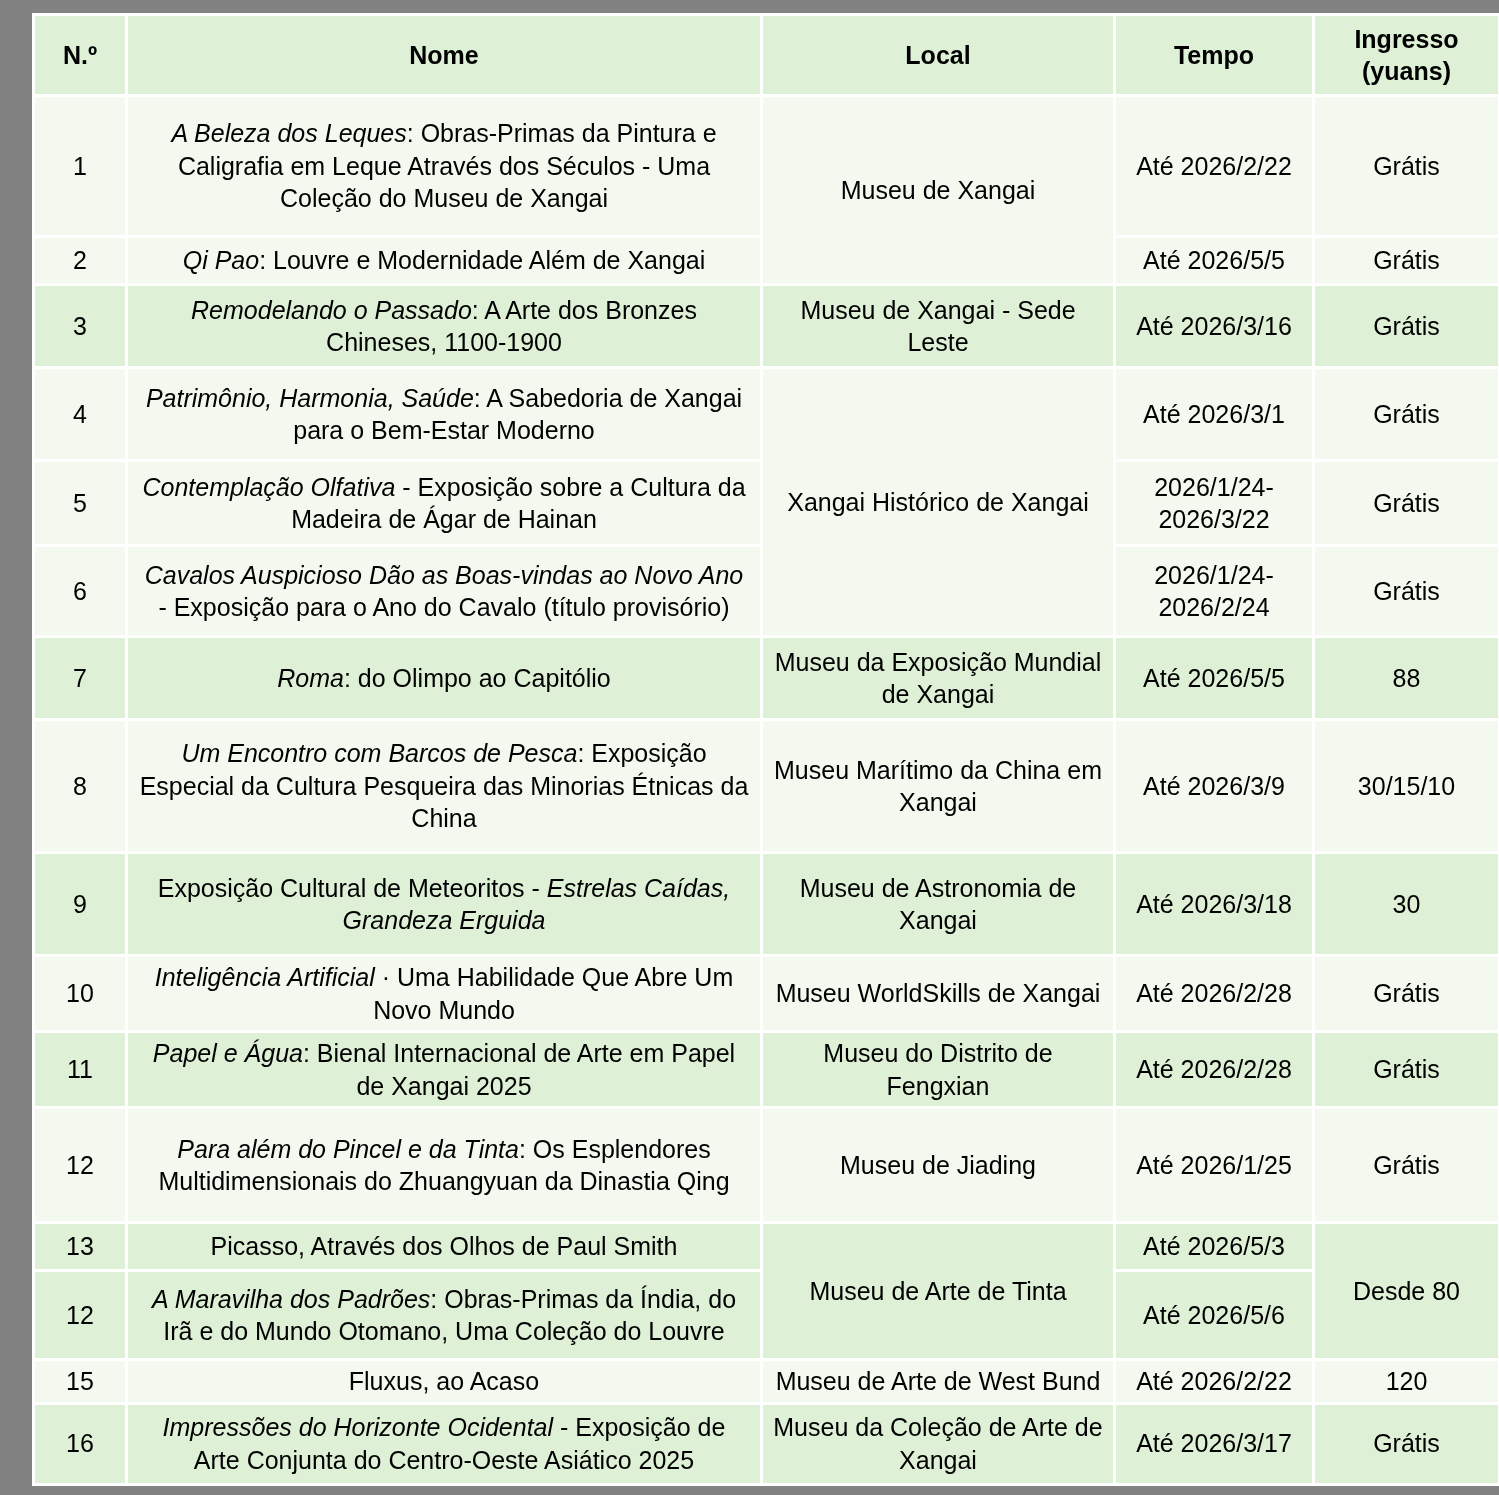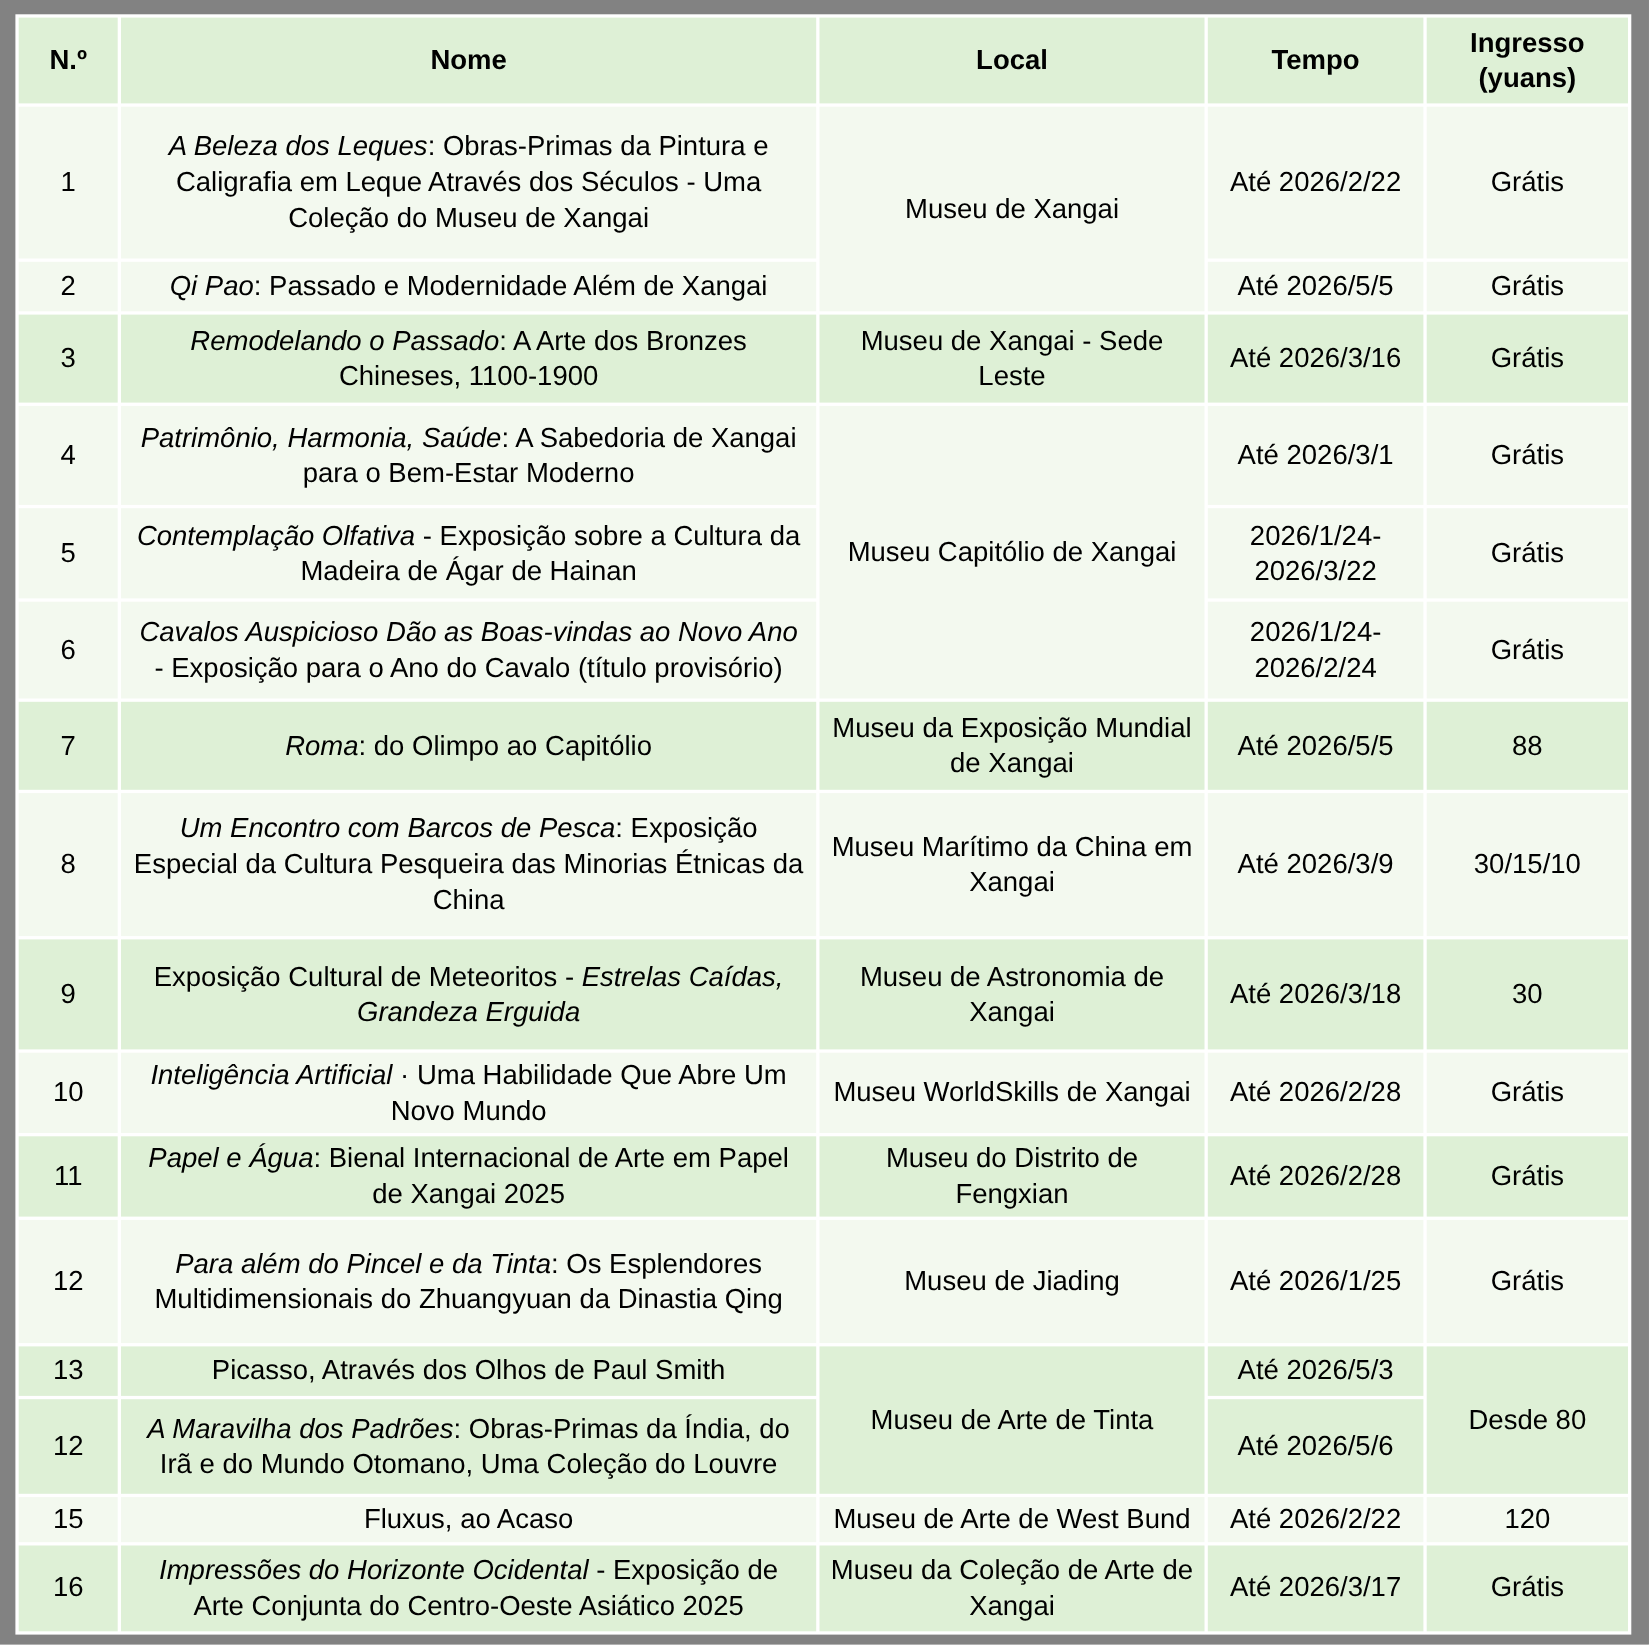--- a/index.html
+++ b/index.html
@@ -5,21 +5,21 @@
   html, body { margin: 0; padding: 0; }
   body {
     background: #828282;
     font-family: "Liberation Sans", sans-serif;
     color: #000;
   }
   .frame {
     box-sizing: border-box;
     width: 1499px;
     height: 1495px;
-    padding: 13px 17px 13px 14px;
+    padding: 13px 17px 13px 32px;
     background: #828282;
   }
   table.exh {
     border-collapse: separate;
     border-spacing: 3px;
     width: 100%;
     height: 100%;
     background: #ffffff;
     table-layout: fixed;
   }
@@ -63,37 +63,37 @@
   <tr class="l" style="height:138px">
     <td>1</td>
     <td><span class="it">A Beleza dos Leques</span><span class="">: Obras-Primas da Pintura e Caligrafia em Leque Através dos Séculos - Uma Coleção do Museu de Xangai</span></td>
     <td rowspan="2">Museu de Xangai</td>
     <td>Até 2026/2/22</td>
     <td>Grátis</td>
   </tr>
 
   <tr class="l" style="height:45px">
     <td>2</td>
-    <td><span class="it">Qi Pao</span><span class="">: Passado e Modernidade Além de Xangai</span></td>
+    <td><span class="it">Qi Pao</span><span class="">: Louvre e Modernidade Além de Xangai</span></td>
     <td>Até 2026/5/5</td>
     <td>Grátis</td>
   </tr>
 
   <tr class="g" style="height:80px">
     <td>3</td>
     <td><span class="it">Remodelando o Passado</span><span class="">: A Arte dos Bronzes Chineses, 1100-1900</span></td>
     <td>Museu de Xangai - Sede Leste</td>
     <td>Até 2026/3/16</td>
     <td>Grátis</td>
   </tr>
 
   <tr class="l" style="height:90px">
     <td>4</td>
     <td><span class="it">Patrimônio, Harmonia, Saúde</span><span class="">: A Sabedoria de Xangai para o Bem-Estar Moderno</span></td>
-    <td rowspan="3">Museu Capitólio de Xangai</td>
+    <td rowspan="3">Xangai Histórico de Xangai</td>
     <td>Até 2026/3/1</td>
     <td>Grátis</td>
   </tr>
 
   <tr class="l" style="height:82px">
     <td>5</td>
     <td><span class="it">Contemplação Olfativa</span><span class=""> - Exposição sobre a Cultura da Madeira de Ágar de Hainan</span></td>
     <td>2026/1/24-2026/3/22</td>
     <td>Grátis</td>
   </tr>

